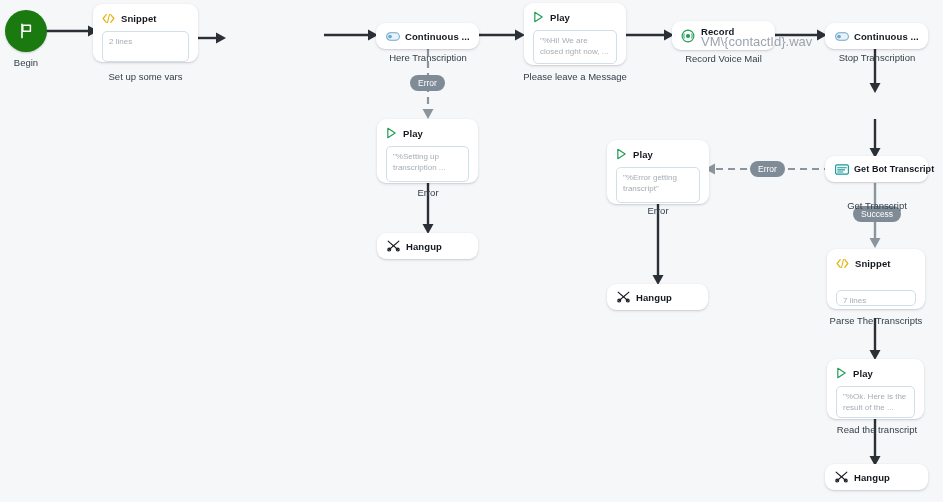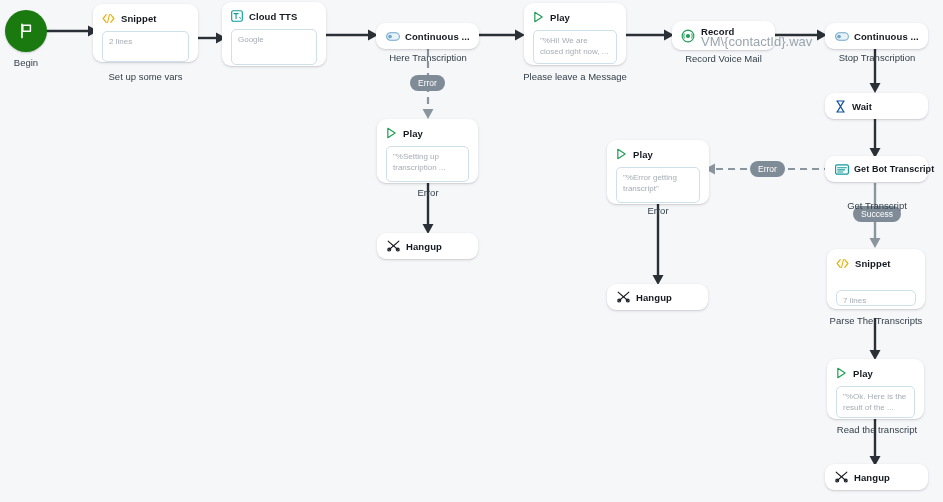--- a/index.html
+++ b/index.html
@@ -243,33 +243,20 @@
           <path d="M10.8 1.2 L14.6 6 L10.8 10.8" stroke="#e5b411" stroke-width="1.5" fill="none" stroke-linecap="round" stroke-linejoin="round"></path>
           <path d="M9.2 1 L6.8 11" stroke="#e5b411" stroke-width="1.3" stroke-linecap="round"></path>
         </svg>
       </span>
       <span class="node-title">Snippet</span>
     </div>
     <div class="node-body" style="height:31px;">2 lines</div>
   </div>
   <div class="caption" style="left:83px; top:71px; width:125px;">Set up some vars</div>
 
-  <div class="node" style="left:222px; top:2px; width:104px; height:64px;">
-    <div class="node-head">
-      <span class="ico">
-        <svg width="12" height="12" viewBox="0 0 14 14">
-          <rect x="0.8" y="0.8" width="12.4" height="12.4" rx="2" stroke="#0f9a9a" stroke-width="1.3" fill="none"></rect>
-          <path d="M3.4 4.2 H8.4 M5.9 4.2 V10" stroke="#0f9a9a" stroke-width="1.3" stroke-linecap="round"></path>
-          <path d="M9.6 8.6 q1.6 0 1.6 1.6" stroke="#0f9a9a" stroke-width="1.1" fill="none"></path>
-        </svg>
-      </span>
-      <span class="node-title">Cloud TTS</span>
-    </div>
-    <div class="node-body" style="height:36px;">Google</div>
-  </div>
 
   <div class="node compact" style="left:376px; top:23px; width:103px;">
     <span class="ico" style="margin-right:5px;">
       <svg width="14" height="9" viewBox="0 0 16 10">
         <rect x="0.7" y="0.7" width="14.6" height="8.6" rx="4.3" stroke="#6fa7c9" stroke-width="1.2" fill="#e8f2f8"></rect>
         <circle cx="4.6" cy="5" r="2.1" fill="#6fa7c9"></circle>
       </svg>
     </span>
     <span class="node-title">Continuous ...</span>
   </div>
@@ -307,29 +294,20 @@
     <span class="ico" style="margin-right:5px;">
       <svg width="14" height="9" viewBox="0 0 16 10">
         <rect x="0.7" y="0.7" width="14.6" height="8.6" rx="4.3" stroke="#6fa7c9" stroke-width="1.2" fill="#e8f2f8"></rect>
         <circle cx="4.6" cy="5" r="2.1" fill="#6fa7c9"></circle>
       </svg>
     </span>
     <span class="node-title">Continuous ...</span>
   </div>
   <div class="caption" style="left:812px; top:52px; width:130px;">Stop Transcription</div>
 
-  <div class="node compact" style="left:825px; top:93px; width:103px;">
-    <span class="ico" style="margin-right:6px;">
-      <svg width="11" height="13" viewBox="0 0 12 14">
-        <path d="M2 1 H10 M2 13 H10" stroke="#12539e" stroke-width="1.3" stroke-linecap="round"></path>
-        <path d="M2.6 1.4 L9.4 12.6 M9.4 1.4 L2.6 12.6" stroke="#12539e" stroke-width="1.3" stroke-linecap="round"></path>
-      </svg>
-    </span>
-    <span class="node-title">Wait</span>
-  </div>
 
   <div class="node compact" style="left:825px; top:156px; width:103px;">
     <span class="ico" style="margin-right:5px;">
       <svg width="14" height="11" viewBox="0 0 16 12">
         <rect x="0.7" y="0.7" width="14.6" height="10.6" rx="1.6" stroke="#0f9a9a" stroke-width="1.3" fill="none"></rect>
         <path d="M3 4 H13 M3 6.4 H11 M3 8.8 H9" stroke="#0f9a9a" stroke-width="1.2" stroke-linecap="round"></path>
       </svg>
     </span>
     <span class="node-title" style="font-size:9px;">Get Bot Transcript</span>
   </div>

